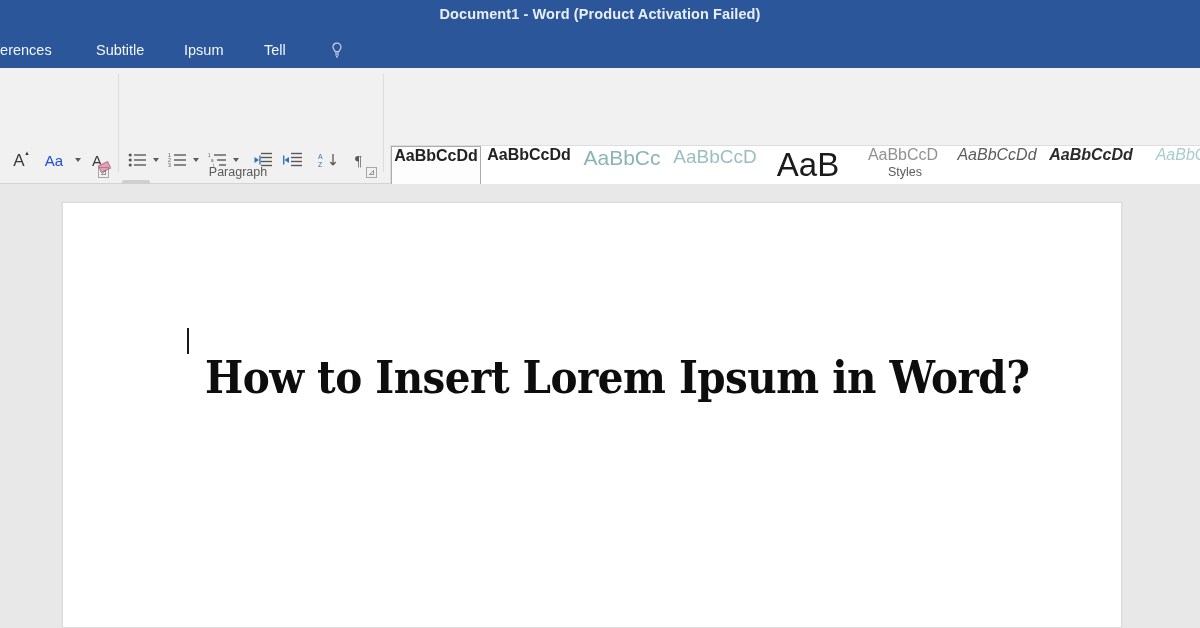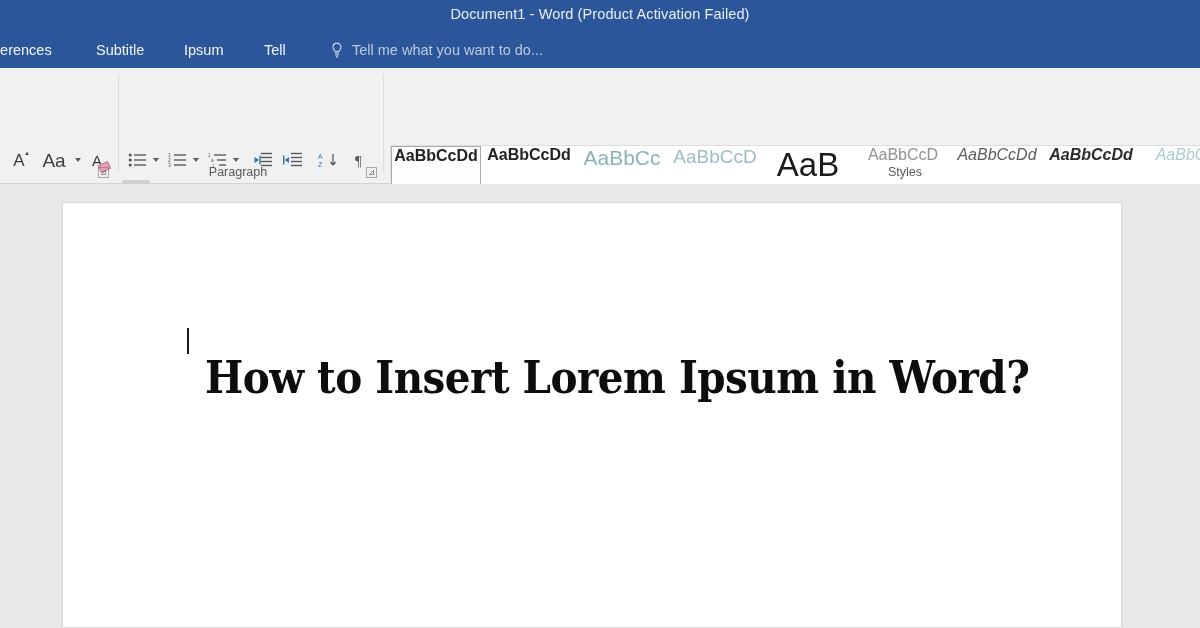--- a/index.html
+++ b/index.html
@@ -7,20 +7,21 @@
     width: 1200px; height: 628px;
     overflow: hidden;
     font-family: "Liberation Sans", sans-serif;
     background: #E8E8E8;
   }
 
   
   .titlebar {
     position: absolute; left: 0; top: 0; width: 1200px; height: 32px;
     background: #2B579A;
+    font-weight: bold;
   }
   .title-text {
     position: absolute; left: 0; top: 0; width: 1200px;
     text-align: center; line-height: 28px;
     color: #E9EEF6; font-size: 14.5px; letter-spacing: .1px;
   }
 
   
   .tabstrip {
     position: absolute; left: 0; top: 32px; width: 1200px; height: 36px;
@@ -137,35 +138,34 @@
       <div class="tab" style="left: 90px;">Subtitle</div>
       <div class="tab" style="left: 178px;">Ipsum</div>
       <div class="tab" style="left: 258px;">Tell</div>
     </div>
   <svg class="bulb" id="bulb-icon" viewBox="0 0 14 17" style="left: 330px;">
     <path d="M7 1.2c-2.3 0-4 1.7-4 3.9 0 1.5.8 2.4 1.4 3.1.4.5.6.8.6 1.3h4c0-.5.2-.8.6-1.3.6-.7 1.4-1.6 1.4-3.1 0-2.2-1.7-3.9-4-3.9z" fill="none" stroke="#C6D2E4" stroke-width="1.2"></path>
     <rect x="5" y="10.4" width="4" height="1.2" fill="#C6D2E4"></rect>
     <rect x="5.2" y="12.3" width="3.6" height="1.2" fill="#C6D2E4"></rect>
     <rect x="6" y="14.2" width="2" height="1.3" fill="#C6D2E4"></rect>
   </svg>
-  <div class="tellme" id="tellme-text" style="left: 352px;">Tell me what you want to do...</div>
 </div>
 
 <div class="ribbon" style="background: rgb(241, 241, 241);">
 
   <div class="ribbon-sep" style="left:118px"></div>
   <div class="ribbon-sep" style="left:383px"></div>
 
   <div id="font-host">
       <div class="rbtn" style="left: 4px; top: 78px; width: 30px; height: 28px;">
         <span style="font-size: 17px; color: rgb(58, 58, 58); line-height: 1; position: relative;">A</span>
         <span style="font-size: 6px; color: rgb(58, 58, 58); position: absolute; right: 4px; top: 4px;">▲</span>
       </div>
       <div class="rbtn" style="left: 36px; top: 78px; width: 36px; height: 28px;">
-        <span style="font-size: 19px; color: #404040; line-height: 1; position: relative;">Aa</span>
+        <span style="font-size: 15px; color: #1d4ed8; line-height: 1; position: relative;">Aa</span>
       </div>
       <div class="caret" style="left: 75px; top: 90px;"></div>
       <div class="rbtn" style="left: 82px; top: 78px; width: 30px; height: 28px;">
         <span style="font-size: 15px; color: rgb(58, 58, 58); line-height: 1; position: relative;">A</span>
         <span style="position: absolute; right: 2px; bottom: 3px; width: 11px; height: 8px; background: rgb(232, 160, 184); border: 1px solid rgb(192, 123, 148); transform: rotate(-25deg);"></span>
       </div>
       <div class="rbtn" style="left: 0px; top: 110px; width: 24px; height: 28px;">
         <span style="font-size: 16px; line-height: 1; position: relative; color: rgb(78, 127, 184);">A</span>
       </div>
       <div class="caret" style="left: 27px; top: 122px;"></div>

